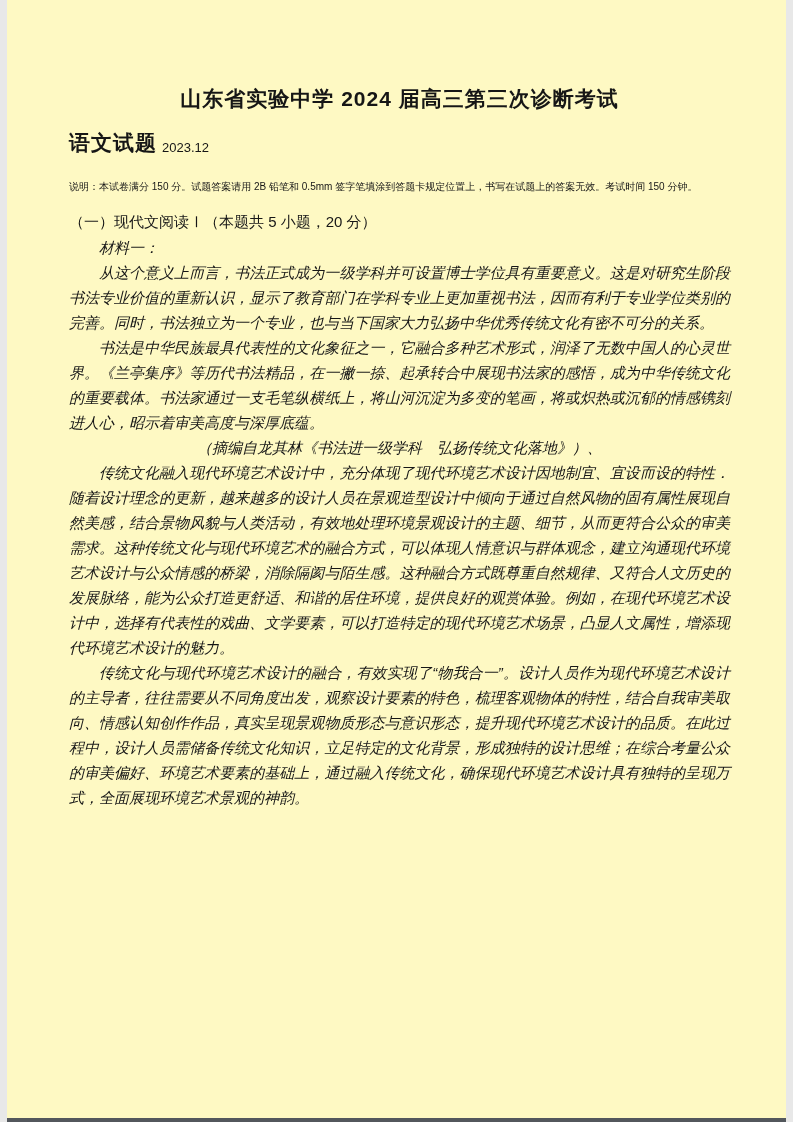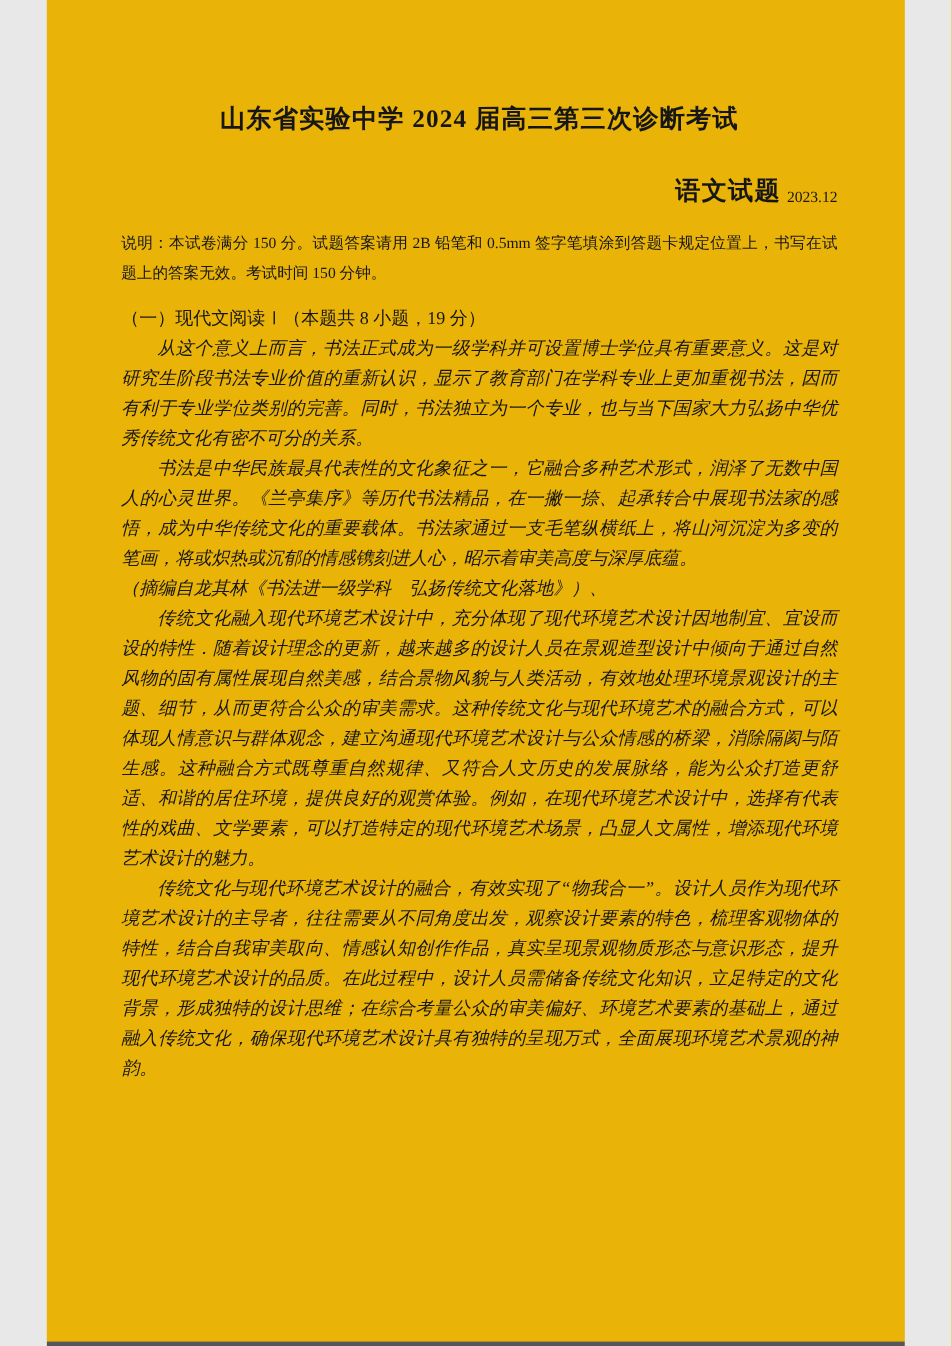--- a/index.html
+++ b/index.html
@@ -1,57 +1,57 @@
 <!DOCTYPE html>
 <html lang="zh"><head>
 <meta charset="utf-8">
 <style>
   html, body { margin: 0; padding: 0; }
   body { background: #e8e8e8; }
   .page {
     position: relative;
-    width: 715px;
+    width: 779px;
     height: 1122px;
     margin: 0 auto;
-    background: #eab308;
+    background: #fef9c3;
     overflow: hidden;
-    font-family: Liberation Serif, serif;
+    font-family: Liberation Sans, sans-serif;
     color: #161616;
   }
   .content {
     padding: 86px 56px 0 62px;
   }
   .doc-title {
     margin: 0;
     text-align: center;
     font-size: 21px;
     font-weight: bold;
     letter-spacing: 1px;
     line-height: 26px;
   }
   .subtitle-row {
-    margin-top: 34px;
-    text-align: right;
+    margin-top: 18px;
+    text-align: left;
     line-height: 26px;
   }
   .doc-subtitle {
     font-size: 21px;
     font-weight: bold;
     letter-spacing: 1px;
   }
   .doc-date {
     font-size: 13px;
     font-weight: normal;
     margin-left: 5px;
     position: relative;
     top: 2px;
   }
   .notice {
     margin-top: 15px;
-    font-size: 13px;
+    font-size: 10px;
     line-height: 25px;
     text-align: justify;
   }
   .sec-heading {
     margin: 7px 0 0 0;
     font-size: 17px;
     font-weight: bold;
     line-height: 27px;
   }
   .sec-subheading, .sec-instruction {
@@ -66,21 +66,21 @@
   .mat-label {
     text-indent: 30px;
   }
   .para {
     margin: 0;
     text-align: justify;
     text-indent: 30px;
   }
   .attribution {
     margin: 0;
-    text-align: left;
+    text-align: center;
     text-indent: 0;
   }
   .bottom-bar {
     position: absolute;
     left: 0;
     bottom: 0;
     width: 100%;
     height: 4px;
   }
 </style>
@@ -91,23 +91,24 @@
   <div class="content">
 
     <h1 class="doc-title">山东省实验中学 2024 届高三第三次诊断考试</h1>
 
     <div class="subtitle-row">
       <span class="doc-subtitle">语文试题</span><span class="doc-date">2023.12</span>
     </div>
 
     <p class="notice">说明：本试卷满分 150 分。试题答案请用 2B 铅笔和 0.5mm 签字笔填涂到答题卡规定位置上，书写在试题上的答案无效。考试时间 150 分钟。</p>
 
-    <div class="sec-subheading">（一）现代文阅读Ⅰ（本题共 8 小题，19 分）</div>
+    <div class="sec-subheading">（一）现代文阅读Ⅰ（本题共 5 小题，20 分）</div>
 
     <div class="body-text">
+      <div class="mat-label">材料一：</div>
       <p class="para">从这个意义上而言，书法正式成为一级学科并可设置博士学位具有重要意义。这是对研究生阶段书法专业价值的重新认识，显示了教育部门在学科专业上更加重视书法，因而有利于专业学位类别的完善。同时，书法独立为一个专业，也与当下国家大力弘扬中华优秀传统文化有密不可分的关系。</p>
       <p class="para">书法是中华民族最具代表性的文化象征之一，它融合多种艺术形式，润泽了无数中国人的心灵世界。《兰亭集序》等历代书法精品，在一撇一捺、起承转合中展现书法家的感悟，成为中华传统文化的重要载体。书法家通过一支毛笔纵横纸上，将山河沉淀为多变的笔画，将或炽热或沉郁的情感镌刻进人心，昭示着审美高度与深厚底蕴。</p>
       <p class="para attribution">（摘编自龙其林《书法进一级学科　弘扬传统文化落地》）、</p>
 
       <p class="para">传统文化融入现代环境艺术设计中，充分体现了现代环境艺术设计因地制宜、宜设而设的特性．随着设计理念的更新，越来越多的设计人员在景观造型设计中倾向于通过自然风物的固有属性展现自然美感，结合景物风貌与人类活动，有效地处理环境景观设计的主题、细节，从而更符合公众的审美需求。这种传统文化与现代环境艺术的融合方式，可以体现人情意识与群体观念，建立沟通现代环境艺术设计与公众情感的桥梁，消除隔阂与陌生感。这种融合方式既尊重自然规律、又符合人文历史的发展脉络，能为公众打造更舒适、和谐的居住环境，提供良好的观赏体验。例如，在现代环境艺术设计中，选择有代表性的戏曲、文学要素，可以打造特定的现代环境艺术场景，凸显人文属性，增添现代环境艺术设计的魅力。</p>
       <p class="para">传统文化与现代环境艺术设计的融合，有效实现了“物我合一”。设计人员作为现代环境艺术设计的主导者，往往需要从不同角度出发，观察设计要素的特色，梳理客观物体的特性，结合自我审美取向、情感认知创作作品，真实呈现景观物质形态与意识形态，提升现代环境艺术设计的品质。在此过程中，设计人员需储备传统文化知识，立足特定的文化背景，形成独特的设计思维；在综合考量公众的审美偏好、环境艺术要素的基础上，通过融入传统文化，确保现代环境艺术设计具有独特的呈现万式，全面展现环境艺术景观的神韵。</p>
     </div>
 
   </div>
 

